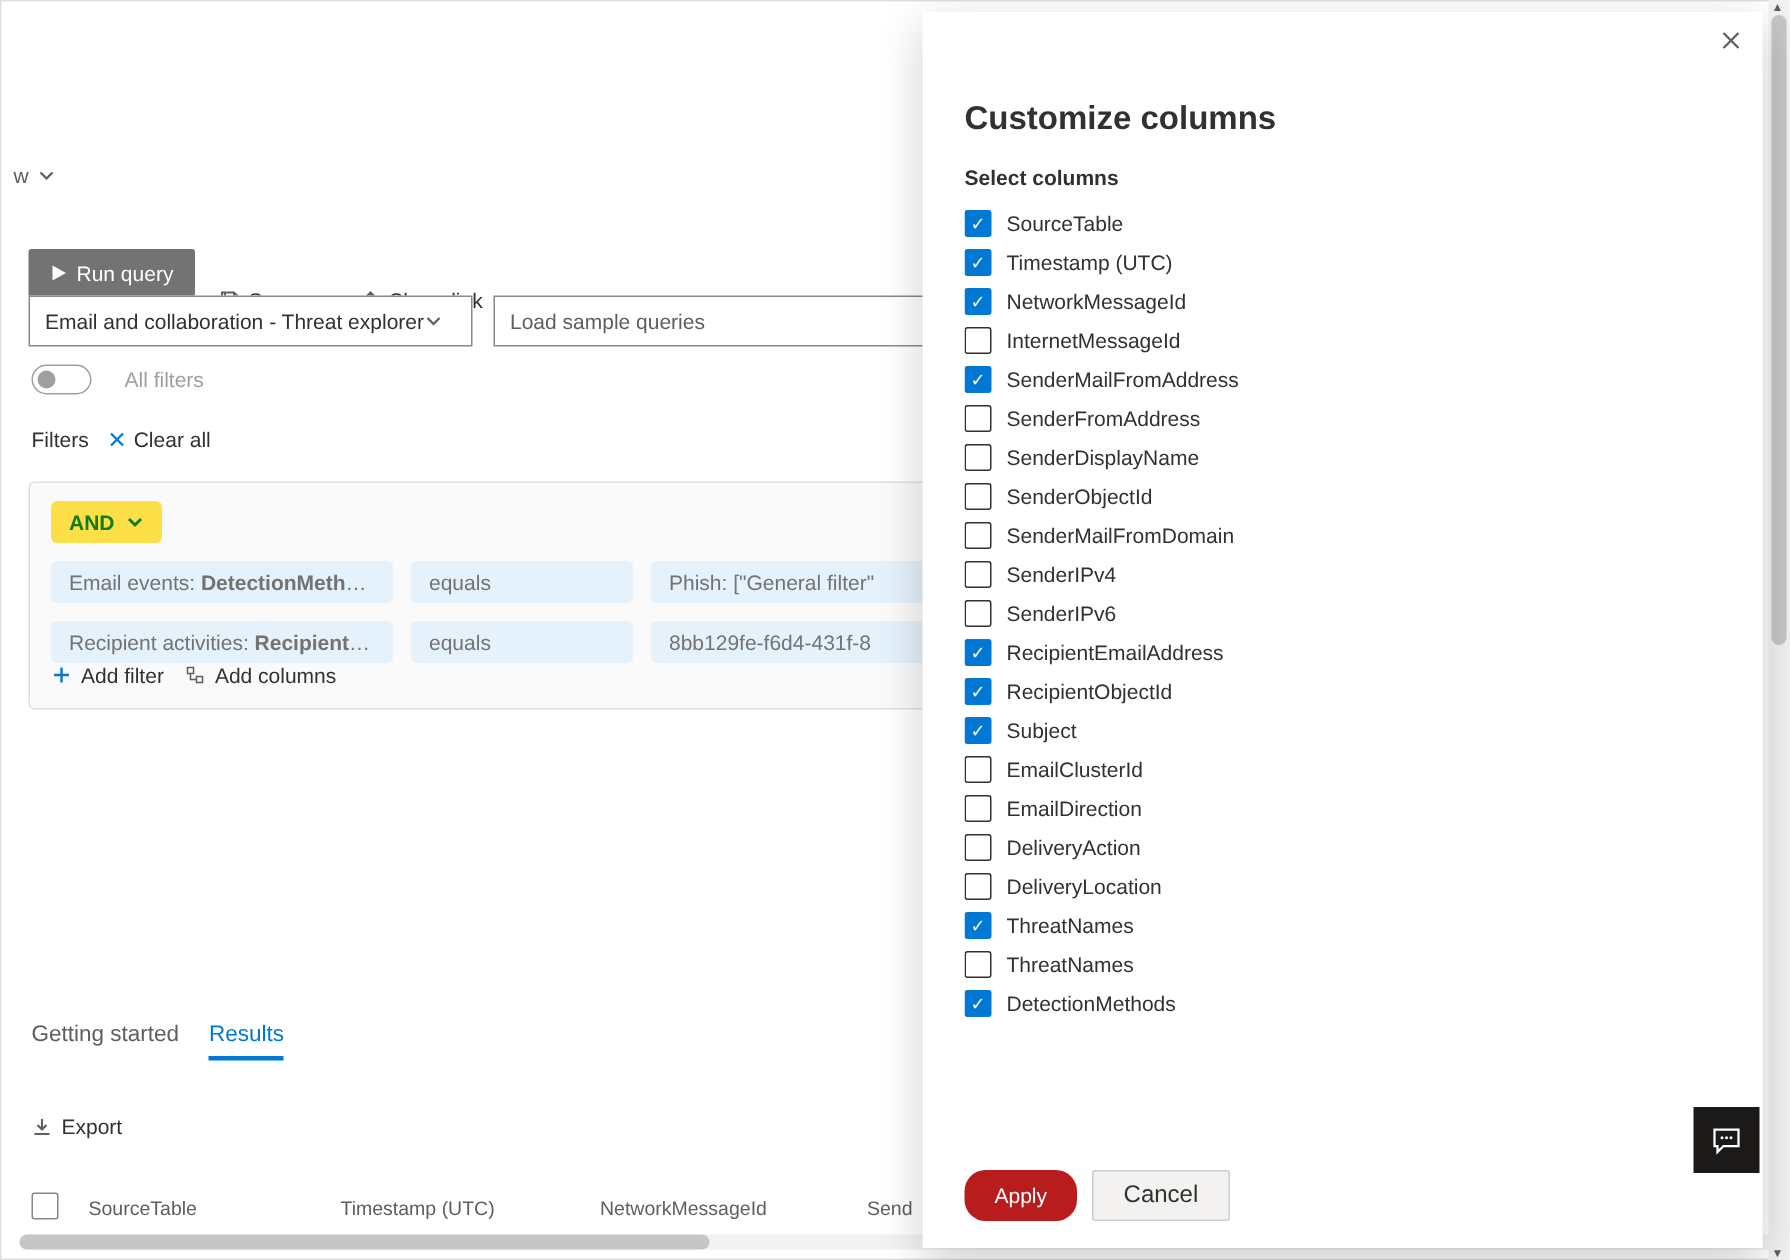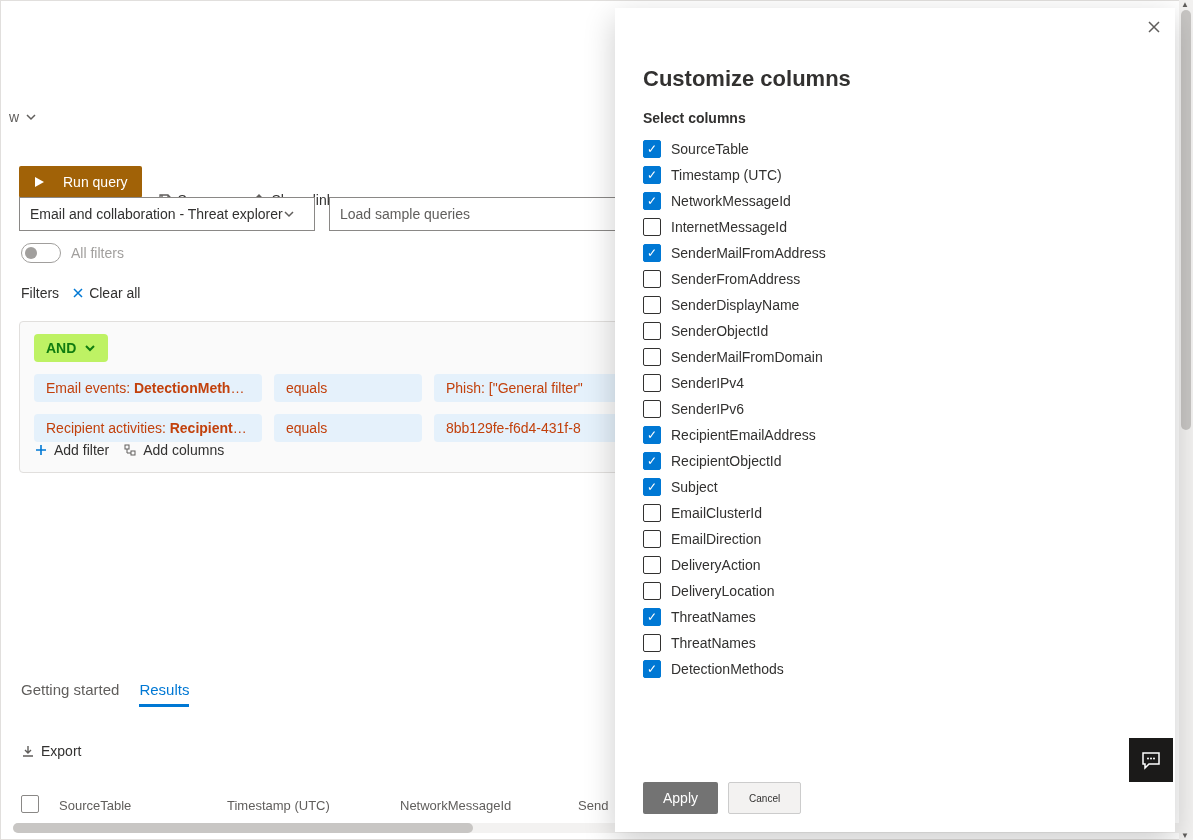--- a/index.html
+++ b/index.html
@@ -33,27 +33,27 @@
 .toolbar {
   position: absolute;
   top: 148px;
   left: 18px;
   right: 18px;
   display: flex;
   align-items: center;
   gap: 8px;
 }
 .btn-primary {
-  background: #a16207;
+  background: #737373;
   color: #fff;
   border: none;
   padding: 8px 14px;
   display: flex;
   align-items: center;
-  gap: 18px;
+  gap: 6px;
   cursor: pointer;
   border-radius: 2px;
   font-size: 14px;
 }
 .btn-ghost {
   background: transparent;
   border: none;
   color: #323130;
   display: flex;
   align-items: center;
@@ -96,21 +96,21 @@
   align-items: center;
   padding: 0 10px;
   color: #605e5c;
 }
 .allfilters-row {
   position: absolute;
   top: 242px;
   left: 20px;
   display: flex;
   align-items: center;
-  gap: 10px;
+  gap: 22px;
   color: #a19f9d;
 }
 .toggle {
   width: 40px;
   height: 20px;
   border-radius: 10px;
   border: 1px solid #a19f9d;
   position: relative;
 }
 .toggle::after {
@@ -141,21 +141,21 @@
   right: 18px;
   border: 1px solid #e1dfdd;
   background: #fafafa;
   border-radius: 4px;
   padding: 12px 14px 14px;
 }
 .and-chip {
   display: inline-flex;
   align-items: center;
   gap: 8px;
-  background: #bef264;
+  background: #fde047;
   color: #107c10;
   border-radius: 4px;
   padding: 6px 12px;
   font-weight: 600;
   font-size: 14px;
 }
 .includes {
   position: absolute;
   right: 16px;
   top: 14px;
@@ -164,21 +164,21 @@
 }
 .filter-row {
   display: flex;
   gap: 12px;
   margin-top: 12px;
 }
 .pill {
   background: #e5f1fb;
   border-radius: 4px;
   padding: 6px 12px;
-  color: #c2410c;
+  color: #737373;
   white-space: nowrap;
   overflow: hidden;
   text-overflow: ellipsis;
 }
 .pill.c1 { width: 228px; }
 .pill.c2 { width: 148px; }
 .pill.c3 { flex: 1; }
 .pill .strong { font-weight: 600; }
 .add-row {
   display: flex;
@@ -335,35 +335,35 @@
   content: "✓";
   font-size: 12px;
   line-height: 1;
 }
 .panel-footer {
   display: flex;
   gap: 10px;
   padding-top: 14px;
 }
 .btn-blue {
-  background: #737373;
+  background: #b91c1c;
   color: #fff;
   border: none;
   padding: 8px 20px;
   cursor: pointer;
   font-size: 14px;
-  border-radius: 2px;
+  border-radius: 14px;
 }
 .btn-gray {
   background: #f3f2f1;
   border: 1px solid #ccc;
   color: #323130;
   padding: 7px 20px;
   cursor: pointer;
-  font-size: 10px;
+  font-size: 16px;
   border-radius: 2px;
 }
 .feedback-btn {
   position: absolute;
   right: 20px;
   bottom: 58px;
   width: 44px;
   height: 44px;
   background: #1b1a19;
   display: flex;

